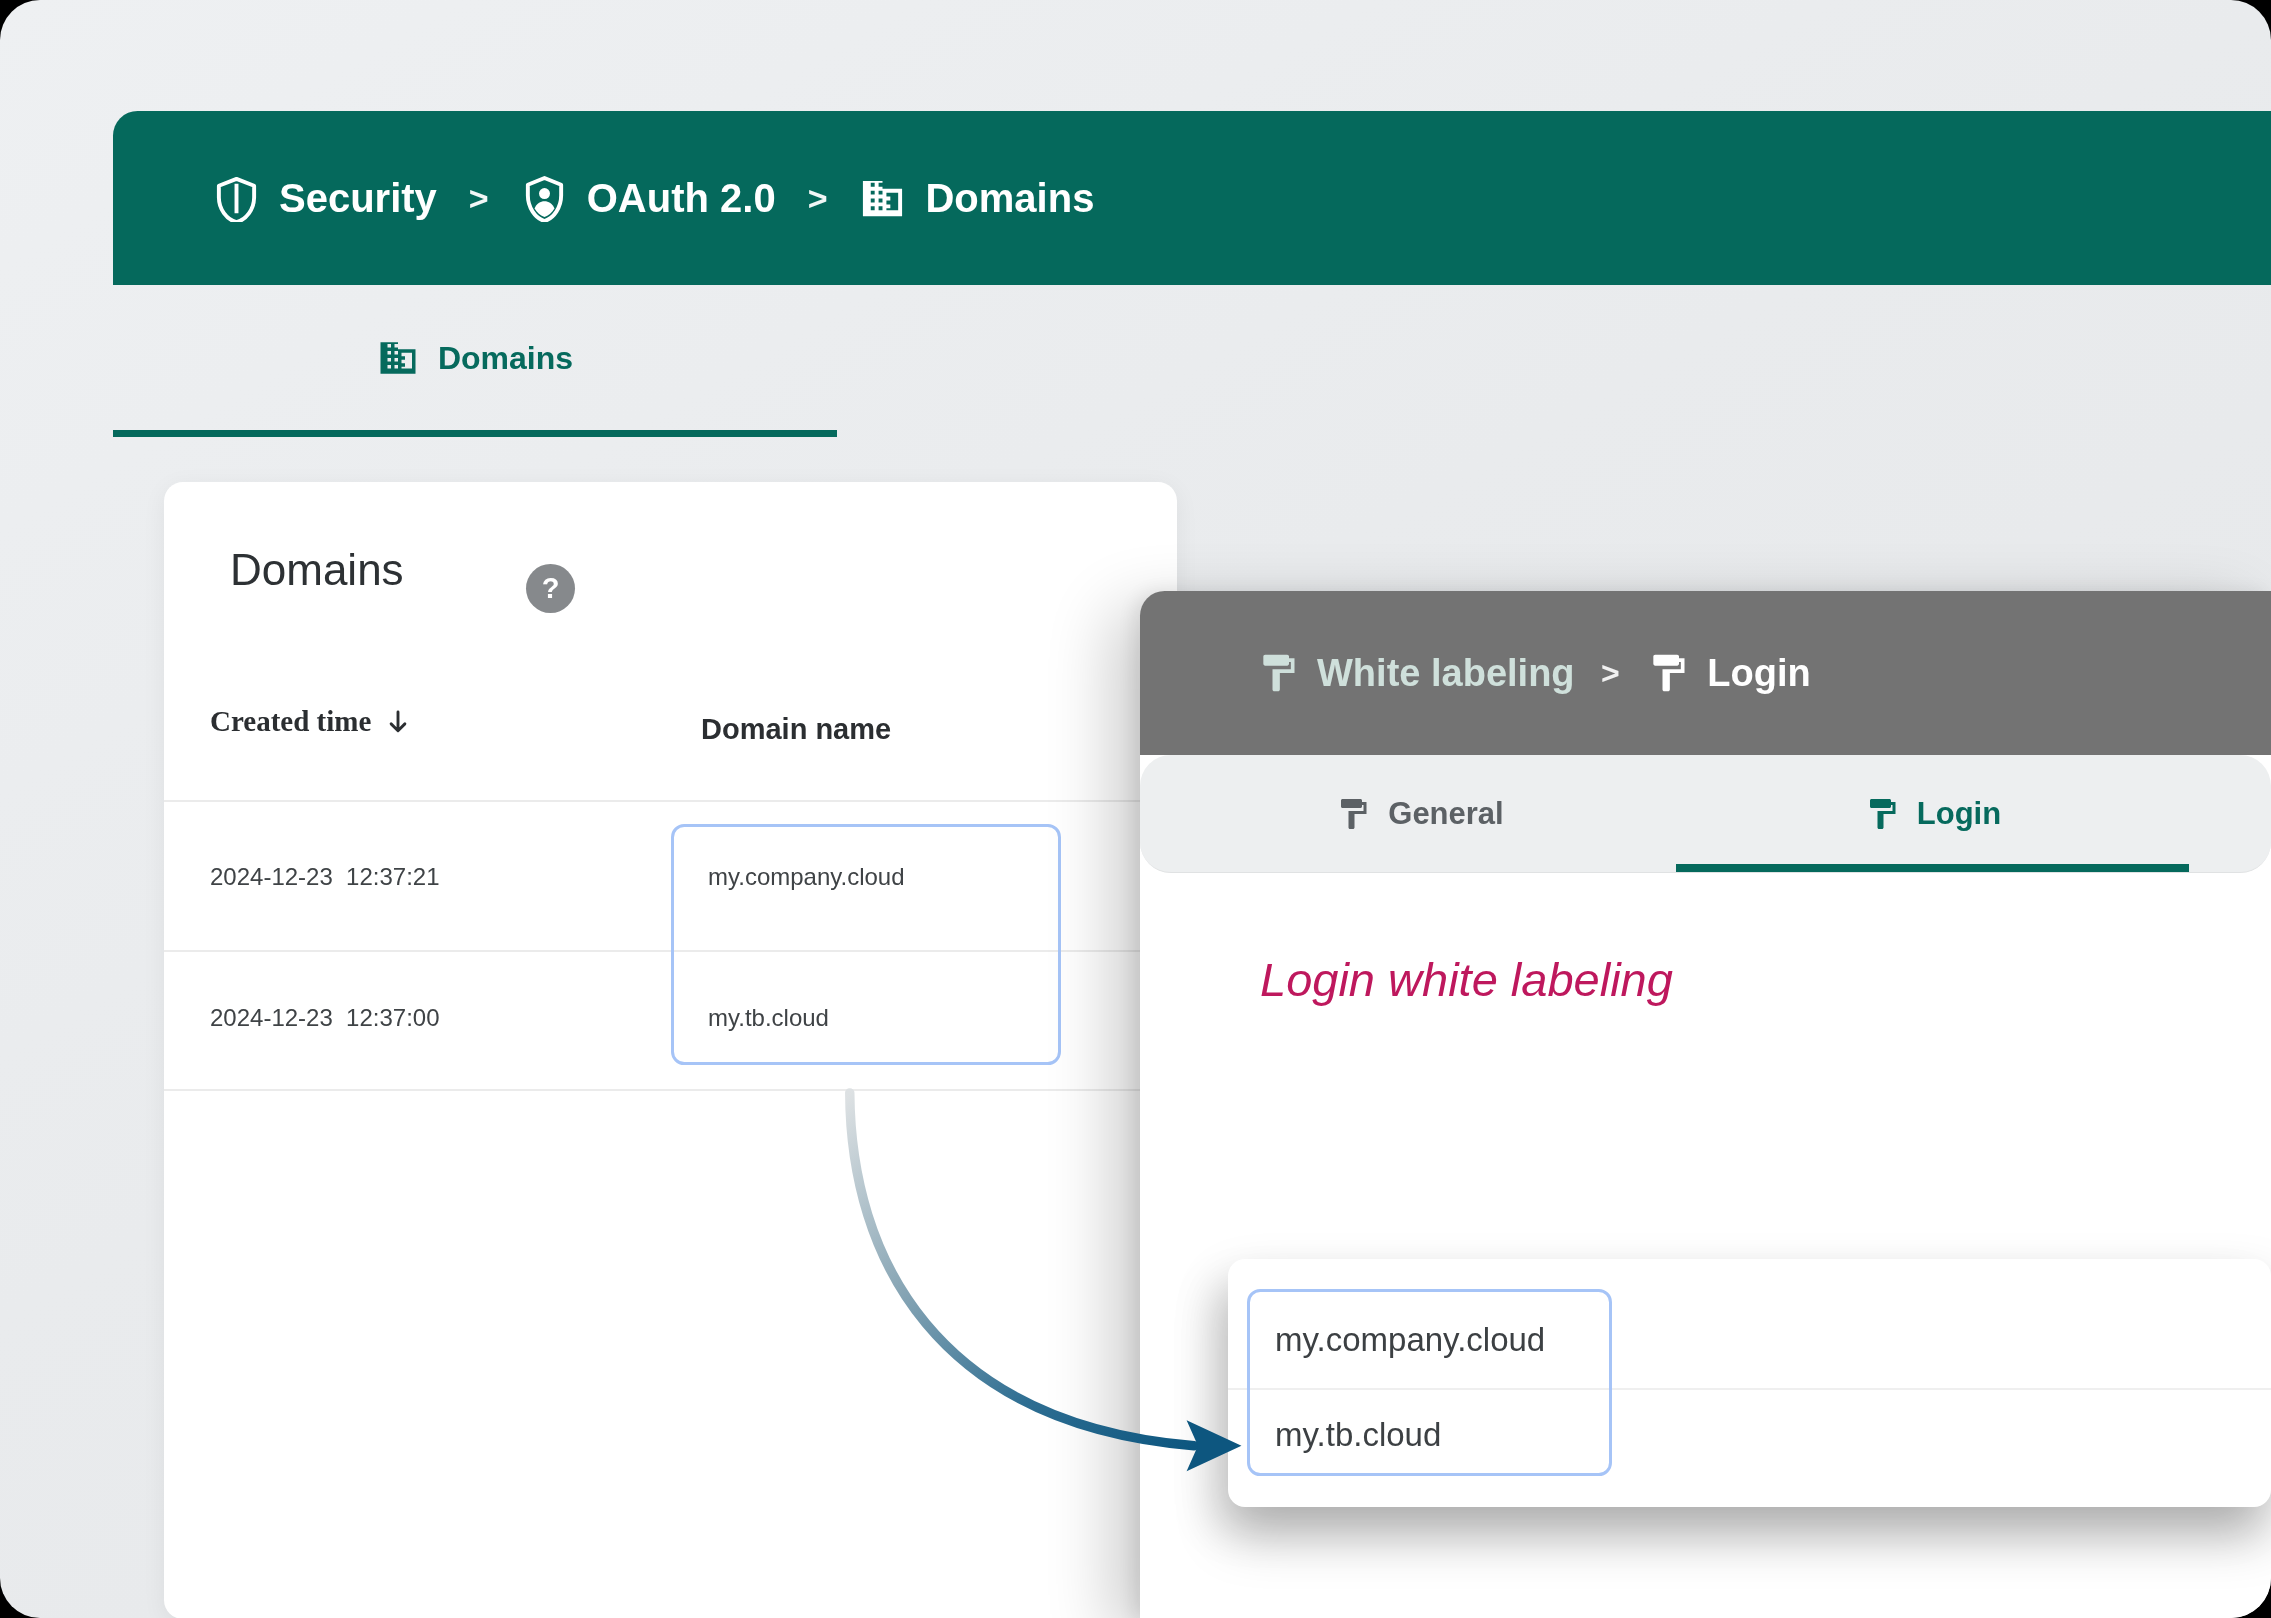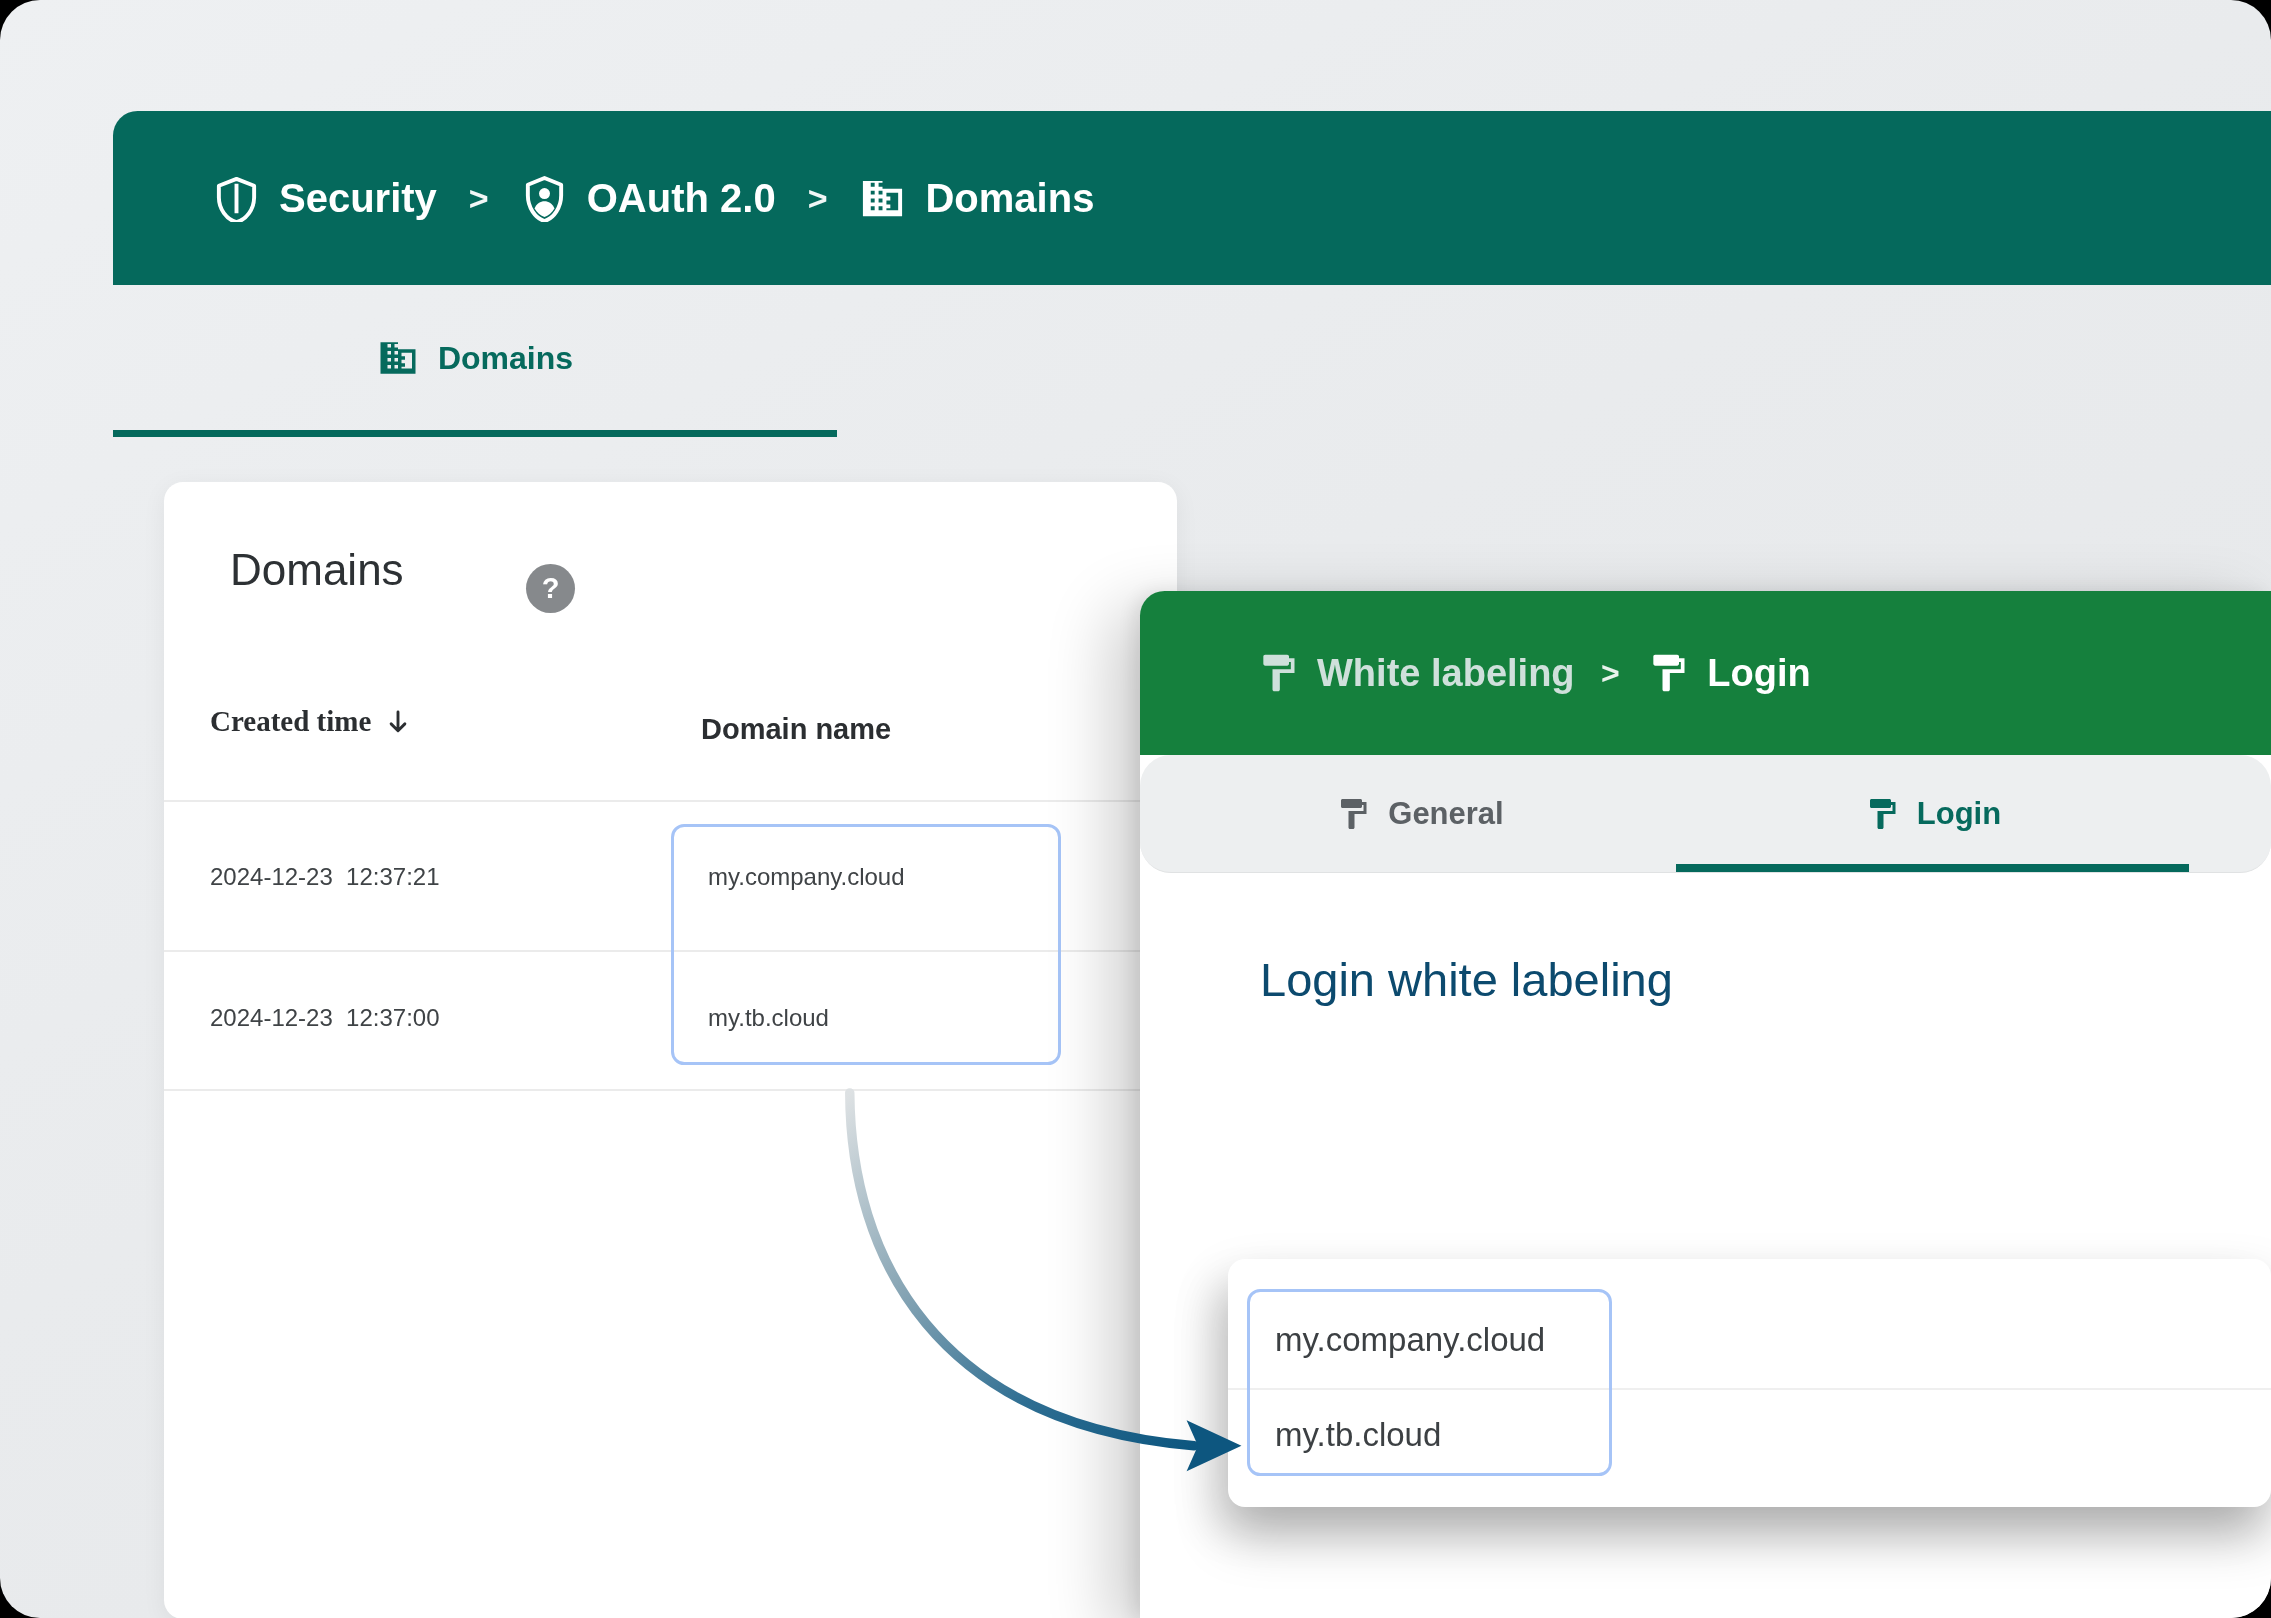--- a/index.html
+++ b/index.html
@@ -40,40 +40,40 @@
   .divider{position:absolute;left:0;right:0;height:1.9px;background:#ebebeb;}
   .cell{position:absolute;font-size:24px;line-height:38px;color:#3f4346;}
   .cell.date{white-space:pre;}
   .hl-box{position:absolute;left:507px;top:342px;width:390px;height:241px;border:3.8px solid #a6c4f7;
           border-radius:13.2px;box-sizing:border-box;background:transparent;}
 
   
   .overlay{position:absolute;left:1140px;top:591px;width:1131px;height:1028px;background:#fff;
            border-top-left-radius:24.6px;
            box-shadow:-28px 17px 66px rgba(0,0,0,.20),-5.7px 0 17px rgba(0,0,0,.08);}
-  .ov-header{position:absolute;left:0;top:0;right:0;height:164px;background:#15803d;
+  .ov-header{position:absolute;left:0;top:0;right:0;height:164px;background:#737373;
              border-top-left-radius:24.6px;}
   .ov-crumbs{display:flex;align-items:center;height:100%;padding-left:116px;gap:26.5px;}
   .ov-crumb{display:flex;align-items:center;gap:17px;font-size:38px;font-weight:700;}
   .ov-crumb .ic{width:44px;height:44px;display:inline-flex;}
   .ov-crumb .ic svg{width:100%;height:100%;}
   .ov-crumb.dim{color:#cfe0db;}
   .ov-crumb.lit{color:#fff;}
   .ov-sep{color:rgba(255,255,255,.9);font-size:32px;font-weight:700;}
   .ov-tabs{position:absolute;left:0;right:0;top:164px;height:117px;background:#edeff0;
            border-bottom:1.9px solid #e0e2e3;border-radius:31px;}
   .ov-tabrow{position:absolute;left:23px;top:0;height:100%;display:flex;}
   .ovtab{width:513px;display:flex;align-items:center;justify-content:center;gap:17px;
          font-size:31px;font-weight:600;position:relative;cursor:pointer;}
   .ovtab .ic{width:36px;height:36px;display:inline-flex;}
   .ovtab .ic svg{width:100%;height:100%;}
   .ovtab.inactive{color:#5c6165;}
   .ovtab.active{color:#066a5d;}
   .ovtab.active::after{content:"";position:absolute;left:0;right:0;bottom:0;height:7.6px;background:#05695c;}
-  .ov-heading{position:absolute;left:120px;top:361px;font-size:47px;color:#0c4a6e;}
+  .ov-heading{position:absolute;left:120px;top:361px;font-size:47px;color:#be185d;font-style:italic;}
 
   .field{position:absolute;left:88px;top:529px;width:1043px;height:132px;background:#ecf4f2;
          border-radius:13.2px 13.2px 0 0;border-bottom:7.6px solid #05695c;cursor:text;}
   .field-label{position:absolute;left:44px;top:16px;font-size:31px;color:#5f6468;}
   .caret{position:absolute;left:45px;top:68px;width:3.8px;height:40px;background:#0b6b5d;}
 
   .dropdown{position:absolute;left:88px;top:668px;width:1043px;height:248px;background:#fff;
             border-radius:17px;box-shadow:0 28px 52px rgba(0,0,0,.25),-17px 24px 43px rgba(0,0,0,.10);}
   .dd-box{position:absolute;left:19px;top:30px;width:365px;height:187px;border:3.8px solid #a6c4f7;
           border-radius:13.2px;box-sizing:border-box;}

